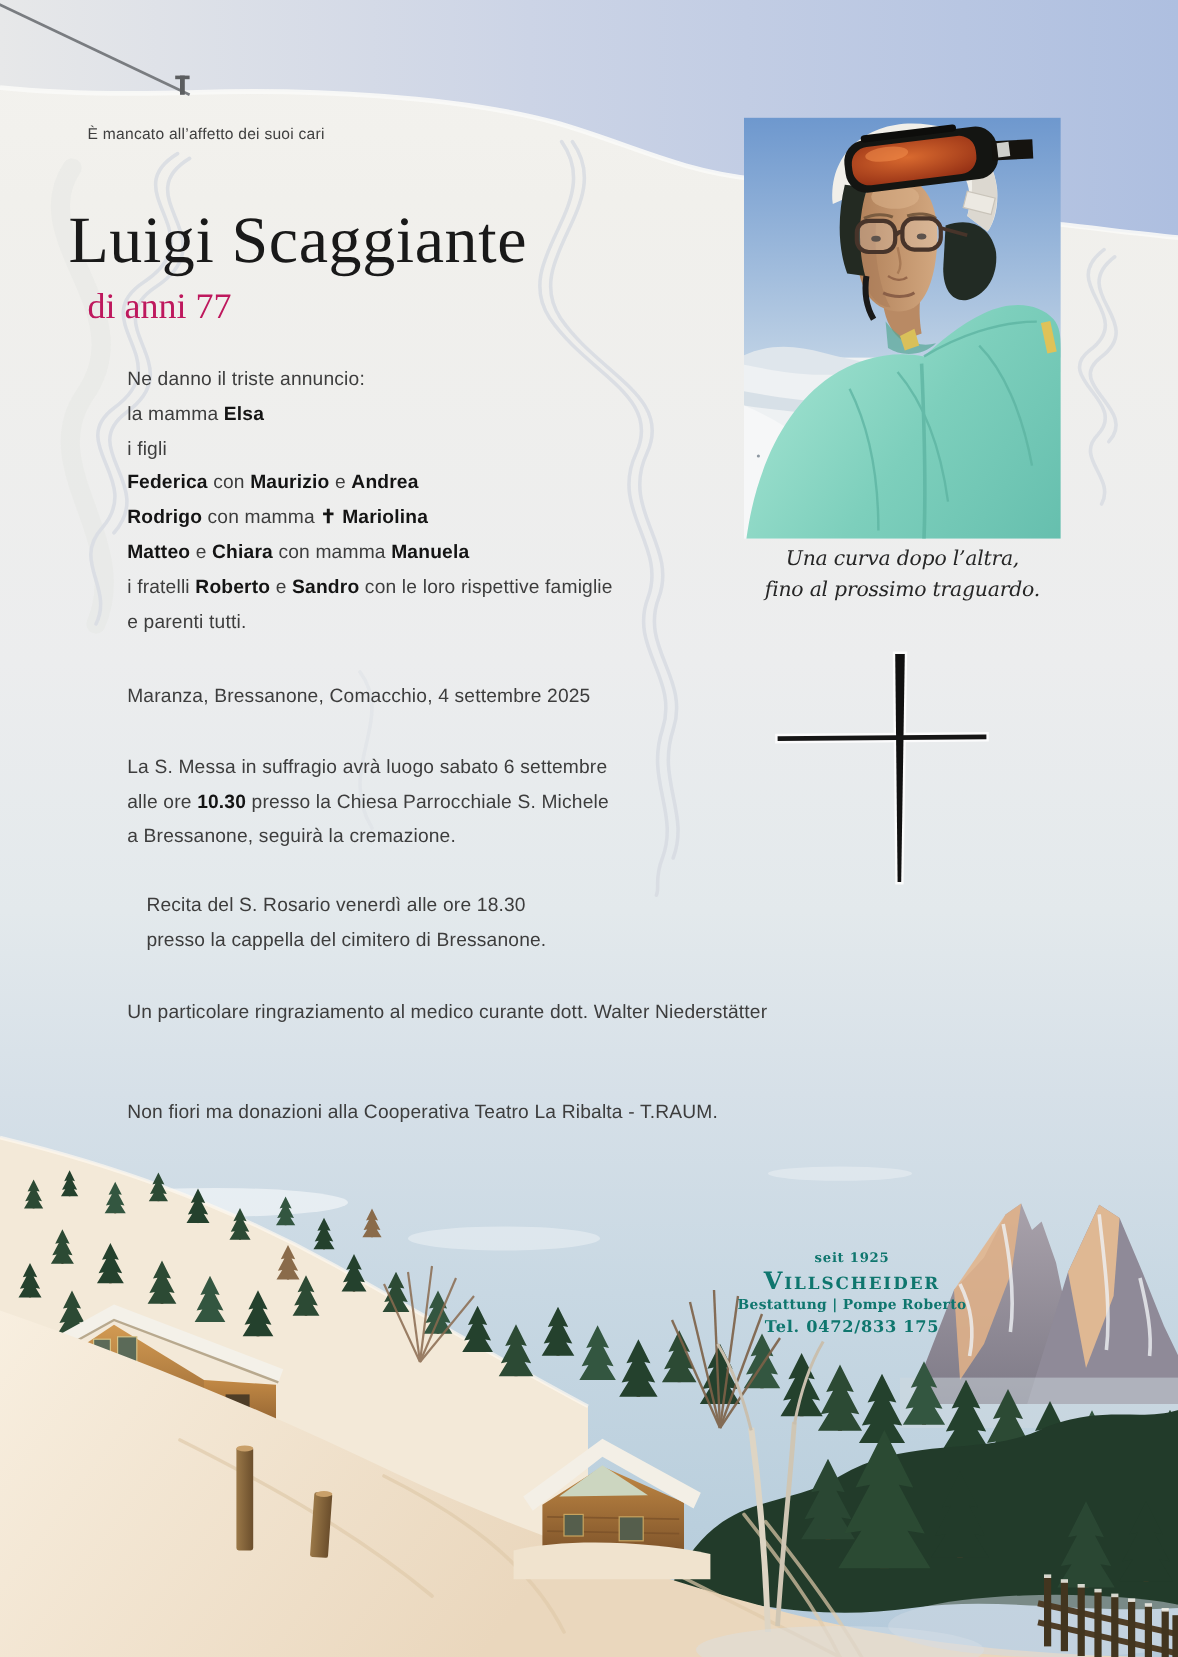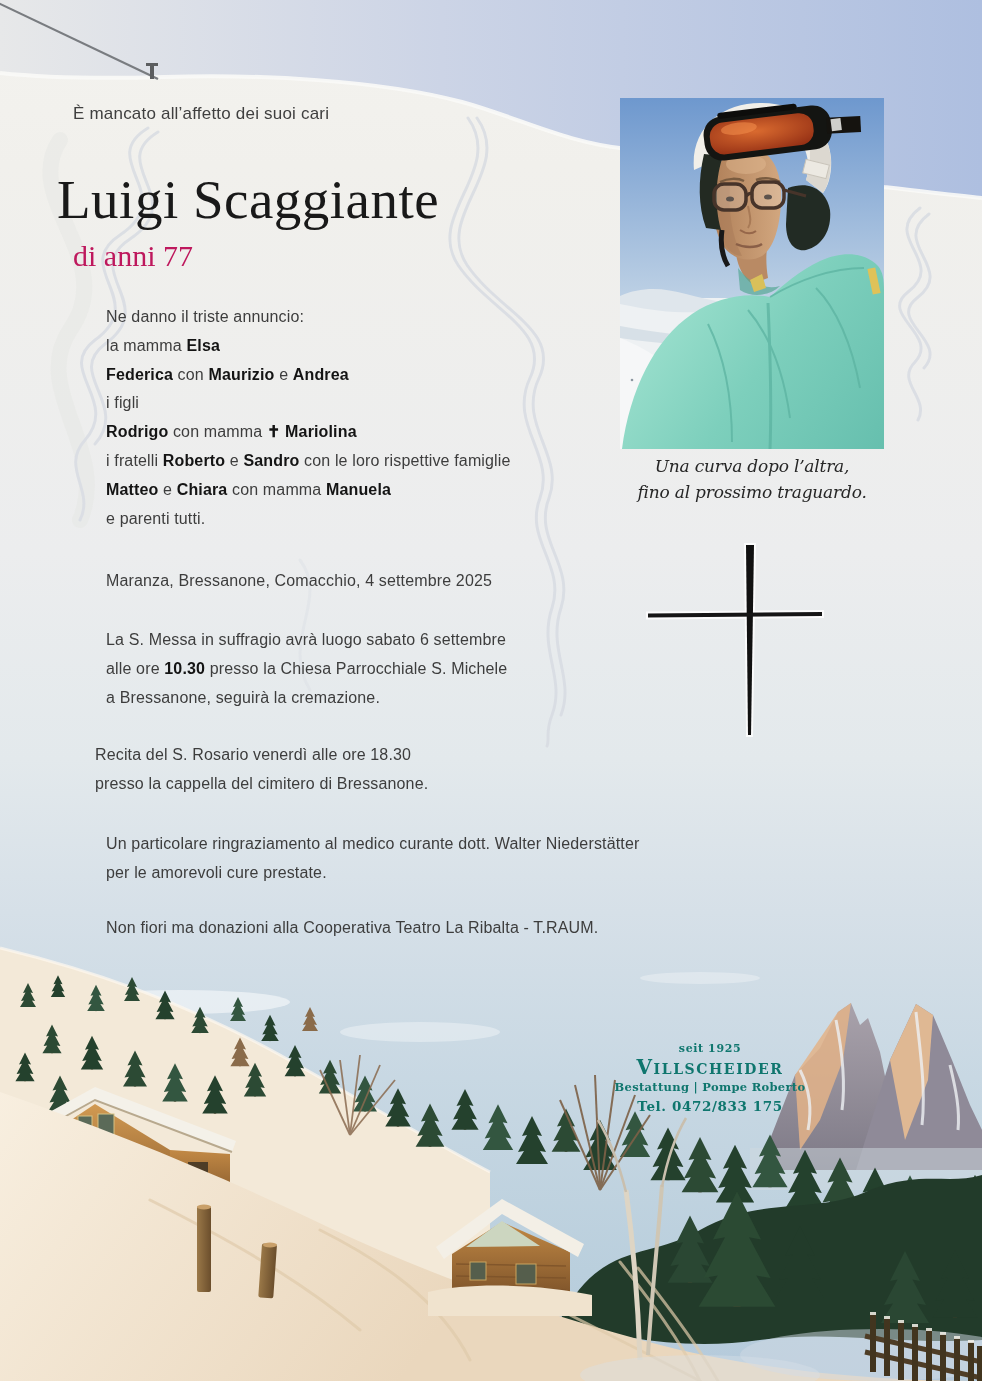--- a/index.html
+++ b/index.html
@@ -1,30 +1,30 @@
 <!DOCTYPE html>
 <html><head>
 <meta charset="utf-8">
 <style>
   html,body{margin:0;padding:0;background:#888;}
   .page{position:relative;width:982px;height:1381px;margin:0 auto;overflow:hidden;
         background:#eef0f0;font-family:"Liberation Sans",sans-serif;}
   .bg{position:absolute;inset:0;z-index:0;}
   .layer{position:absolute;z-index:2;}
-  .intro{left:73px;top:104px;font-size:17px;color:#3f3f3f;letter-spacing:.2px;}
+  .intro{left:73px;top:104px;font-size:13px;color:#3f3f3f;letter-spacing:.2px;}
   .title{left:57px;top:172px;font-family:"Liberation Serif",serif;font-weight:400;
          font-size:55px;line-height:1;color:#191919;letter-spacing:.5px;}
   .age{left:73px;top:239px;font-family:"Liberation Serif",serif;font-size:30px;color:#be185d;}
   .body{font-size:16px;line-height:28.8px;color:#3d3d3d;letter-spacing:.15px;margin-left:33px;}
   .tline{white-space:pre-wrap;}
   .b{font-weight:700;color:#141414;}
   .ann{left:73px;top:303px;}
   .dateline{left:73px;top:567px;}
   .mass{left:73px;top:626px;}
-  .rosary{left:62px;top:741px;}
+  .rosary{left:89px;top:741px;}
   .thanks{left:73px;top:830px;}
   .donation{left:73px;top:914px;}
   .photo{left:620px;top:98px;width:264px;height:351px;z-index:2;}
   .photo svg{display:block;width:100%;height:100%;}
   .caption{left:620px;top:453px;width:264px;text-align:center;
            font-family:"DejaVu Serif",serif;font-style:italic;font-size:17px;
            line-height:26px;color:#262626;letter-spacing:-.2px;}
   .crosswrap{left:636px;top:536px;width:200px;height:210px;}
   .logo{left:586px;top:1042px;width:248px;text-align:center;color:#0f766e;
         font-family:"DejaVu Serif",serif;z-index:3;font-weight:bold;}
@@ -268,40 +268,39 @@
     </g>
   </svg>
 
   <div class="layer intro">È mancato all’affetto dei suoi cari</div>
   <div class="layer title">Luigi Scaggiante</div>
   <div class="layer age">di anni 77</div>
 
   <div class="layer body ann">
       <div class="tline"><span>Ne danno il triste annuncio:</span></div>
       <div class="tline"><span>la mamma </span><span class="b">Elsa</span></div>
+      <div class="tline"><span>i figli</span></div>
       <div class="tline"><span class="b">Federica</span><span> con </span><span class="b">Maurizio</span><span> e </span><span class="b">Andrea</span></div>
-      <div class="tline"><span>i figli</span></div>
       <div class="tline"><span class="b">Rodrigo</span><span> con mamma </span><span class="b">✝ Mariolina</span></div>
+      <div class="tline"><span class="b">Matteo</span><span> e </span><span class="b">Chiara</span><span> con mamma </span><span class="b">Manuela</span></div>
       <div class="tline"><span>i fratelli </span><span class="b">Roberto</span><span> e </span><span class="b">Sandro</span><span> con le loro rispettive famiglie</span></div>
-      <div class="tline"><span class="b">Matteo</span><span> e </span><span class="b">Chiara</span><span> con mamma </span><span class="b">Manuela</span></div>
       <div class="tline"><span>e parenti tutti.</span></div>
     </div>
   <div class="layer body dateline">Maranza, Bressanone, Comacchio, 4 settembre 2025</div>
   <div class="layer body mass">
       <div class="tline"><span>La S. Messa in suffragio avrà luogo sabato 6 settembre</span></div>
       <div class="tline"><span>alle ore </span><span class="b">10.30</span><span> presso la Chiesa Parrocchiale S. Michele</span></div>
       <div class="tline"><span>a Bressanone, seguirà la cremazione.</span></div>
     </div>
   <div class="layer body rosary">
       <div class="tline"><span>Recita del S. Rosario venerdì alle ore 18.30</span></div>
       <div class="tline"><span>presso la cappella del cimitero di Bressanone.</span></div>
     </div>
   <div class="layer body thanks">
       <div class="tline"><span>Un particolare ringraziamento al medico curante dott. Walter Niederstätter</span></div>
-      <div class="tline"><span>per le amorevoli cure prestate.</span></div>
     </div>
   <div class="layer body donation">Non fiori ma donazioni alla Cooperativa Teatro La Ribalta - T.RAUM.</div>
 
   <div class="layer photo">
     <svg viewBox="0 0 264 351" preserveAspectRatio="none">
       <defs>
         <linearGradient id="gSkyP" x1="0" y1="0" x2="0" y2="1">
           <stop offset="0" stop-color="#6e98ce"></stop>
             <stop offset="1" stop-color="#c2d4e6"></stop>
         </linearGradient>

